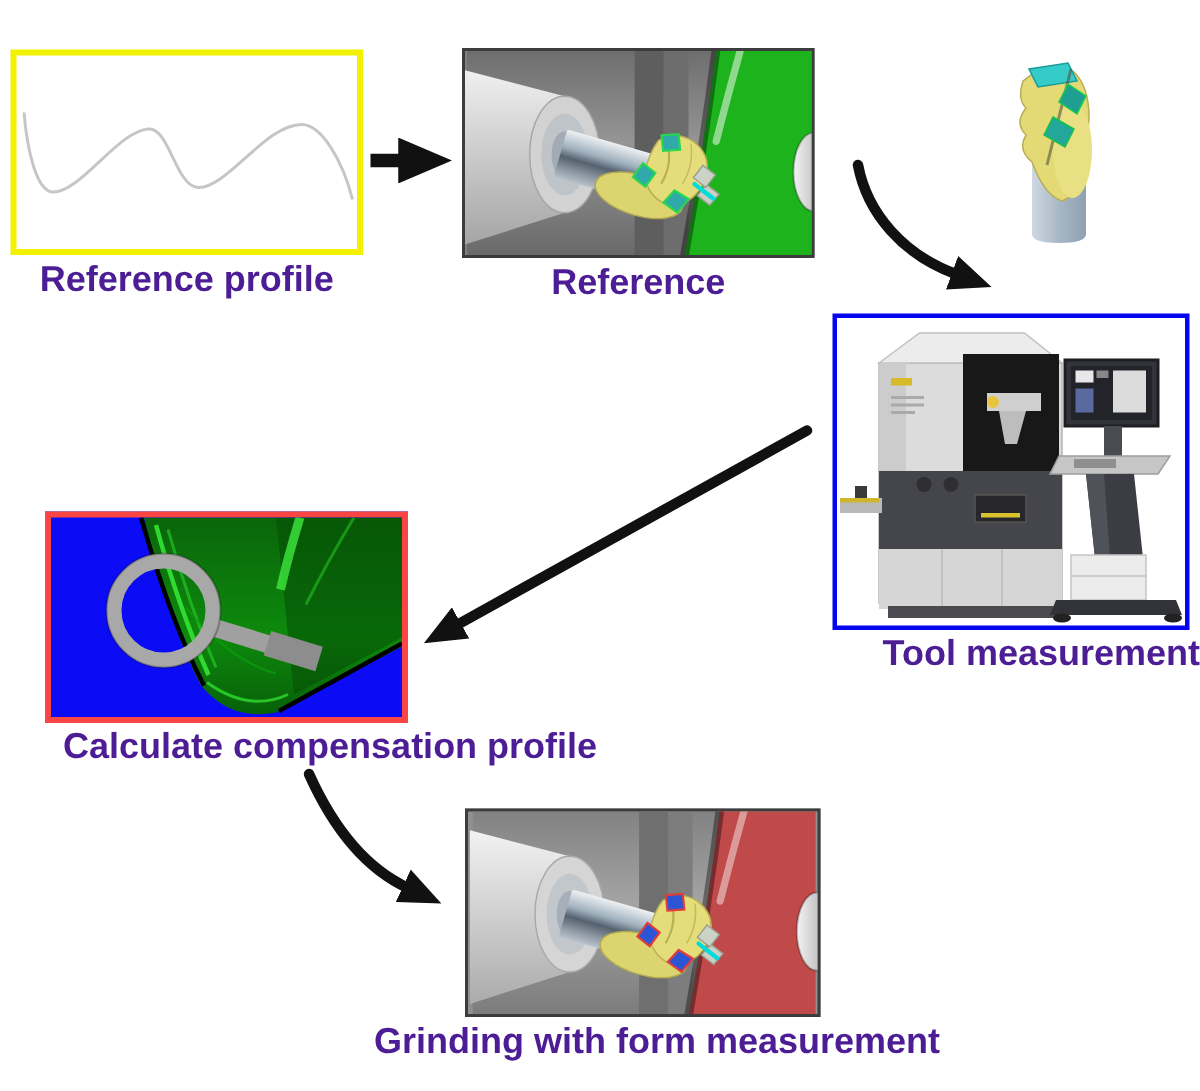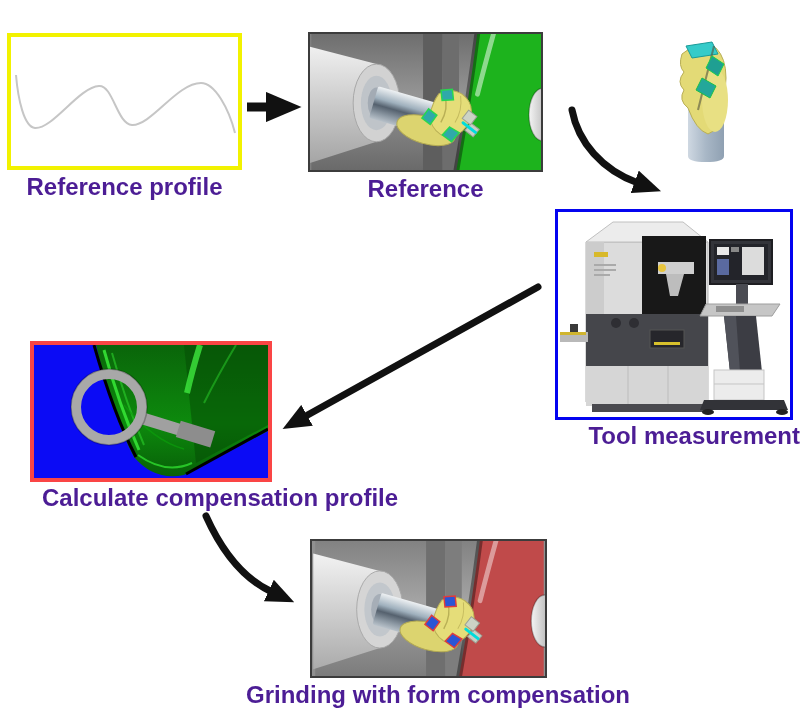--- a/index.html
+++ b/index.html
@@ -239,21 +239,21 @@
         <polygon points="127,60 138,56 142,66 131,70"></polygon>
         <polygon points="120,82 130,86 126,97 116,93"></polygon>
         <polygon points="146,94 157,97 152,108 141,104"></polygon>
       </g>
       <polygon points="166,84 176,88 172,97 162,93" fill="#c9cfc3" stroke="#9aa093"></polygon>
       <polygon points="160,72 170,76 166,86 156,82" fill="#ccd3c6" stroke="#9aa093"></polygon>
       <path d="M158,86 l15,6" stroke="#00dcdc" stroke-width="3" stroke-linecap="round"></path>
     </g>
   </svg>
 </div>
-<div class="label" id="grind2-label">Grinding with form compensation</div>
+<div class="label" id="grind2-label">Grinding with form measurement</div>
 
 <svg id="arrow-layer" width="800" height="727">
   <defs>
     <marker id="ah" viewBox="0 0 4 3.4" markerWidth="4" markerHeight="3.4" refX="0.5" refY="1.7" orient="auto" markerUnits="strokeWidth">
       <path d="M0,0 L4,1.7 L0,3.4 Z" fill="#111111"></path>
     </marker>
   </defs>
   <path d="M247,107 L270,107" fill="none" stroke-width="9" marker-end="url(#ah)" stroke="#111111"></path>
   <path d="M572,110 C578,142 602,170 638,183" fill="none" stroke-width="7" stroke-linecap="round" marker-end="url(#ah)" stroke="#111111"></path>
   <path d="M538,287 L304,417" fill="none" stroke-width="7" stroke-linecap="round" marker-end="url(#ah)" stroke="#111111"></path>

